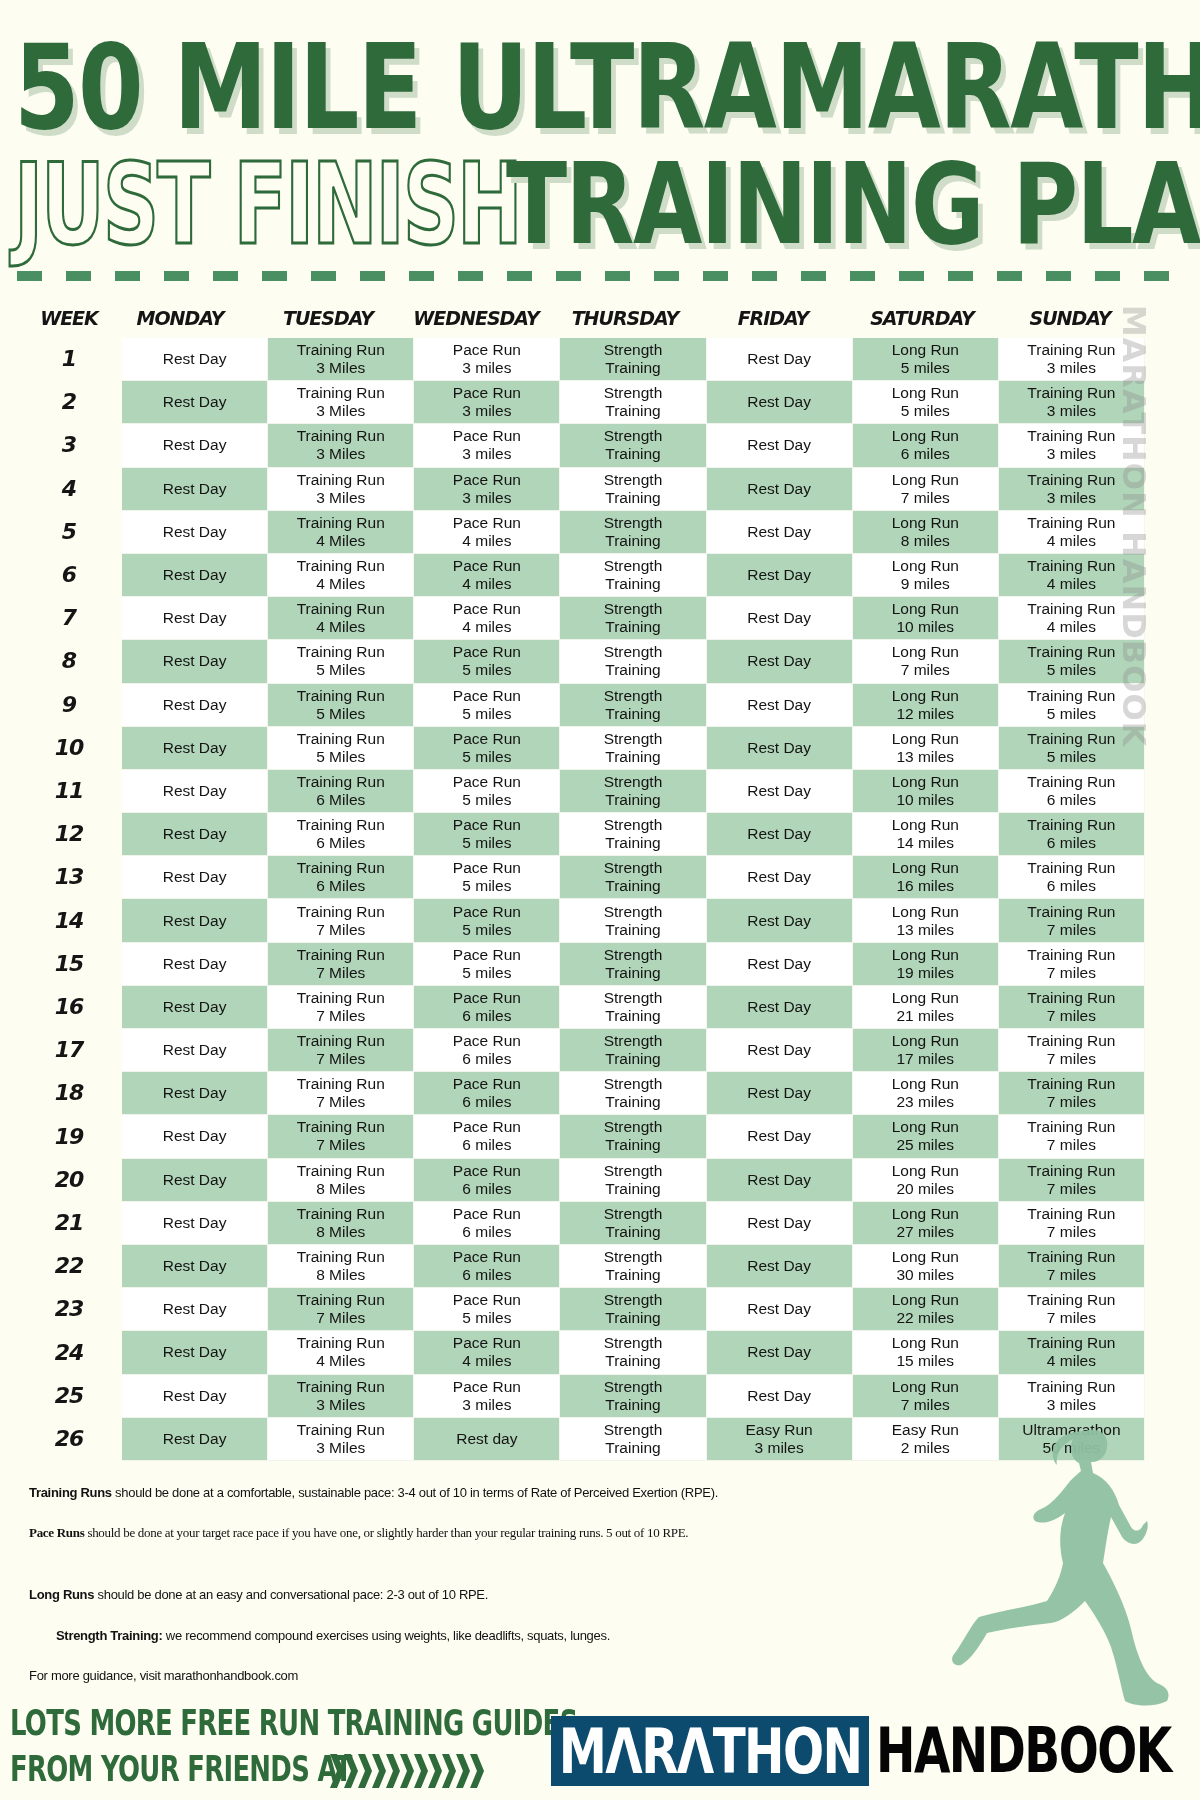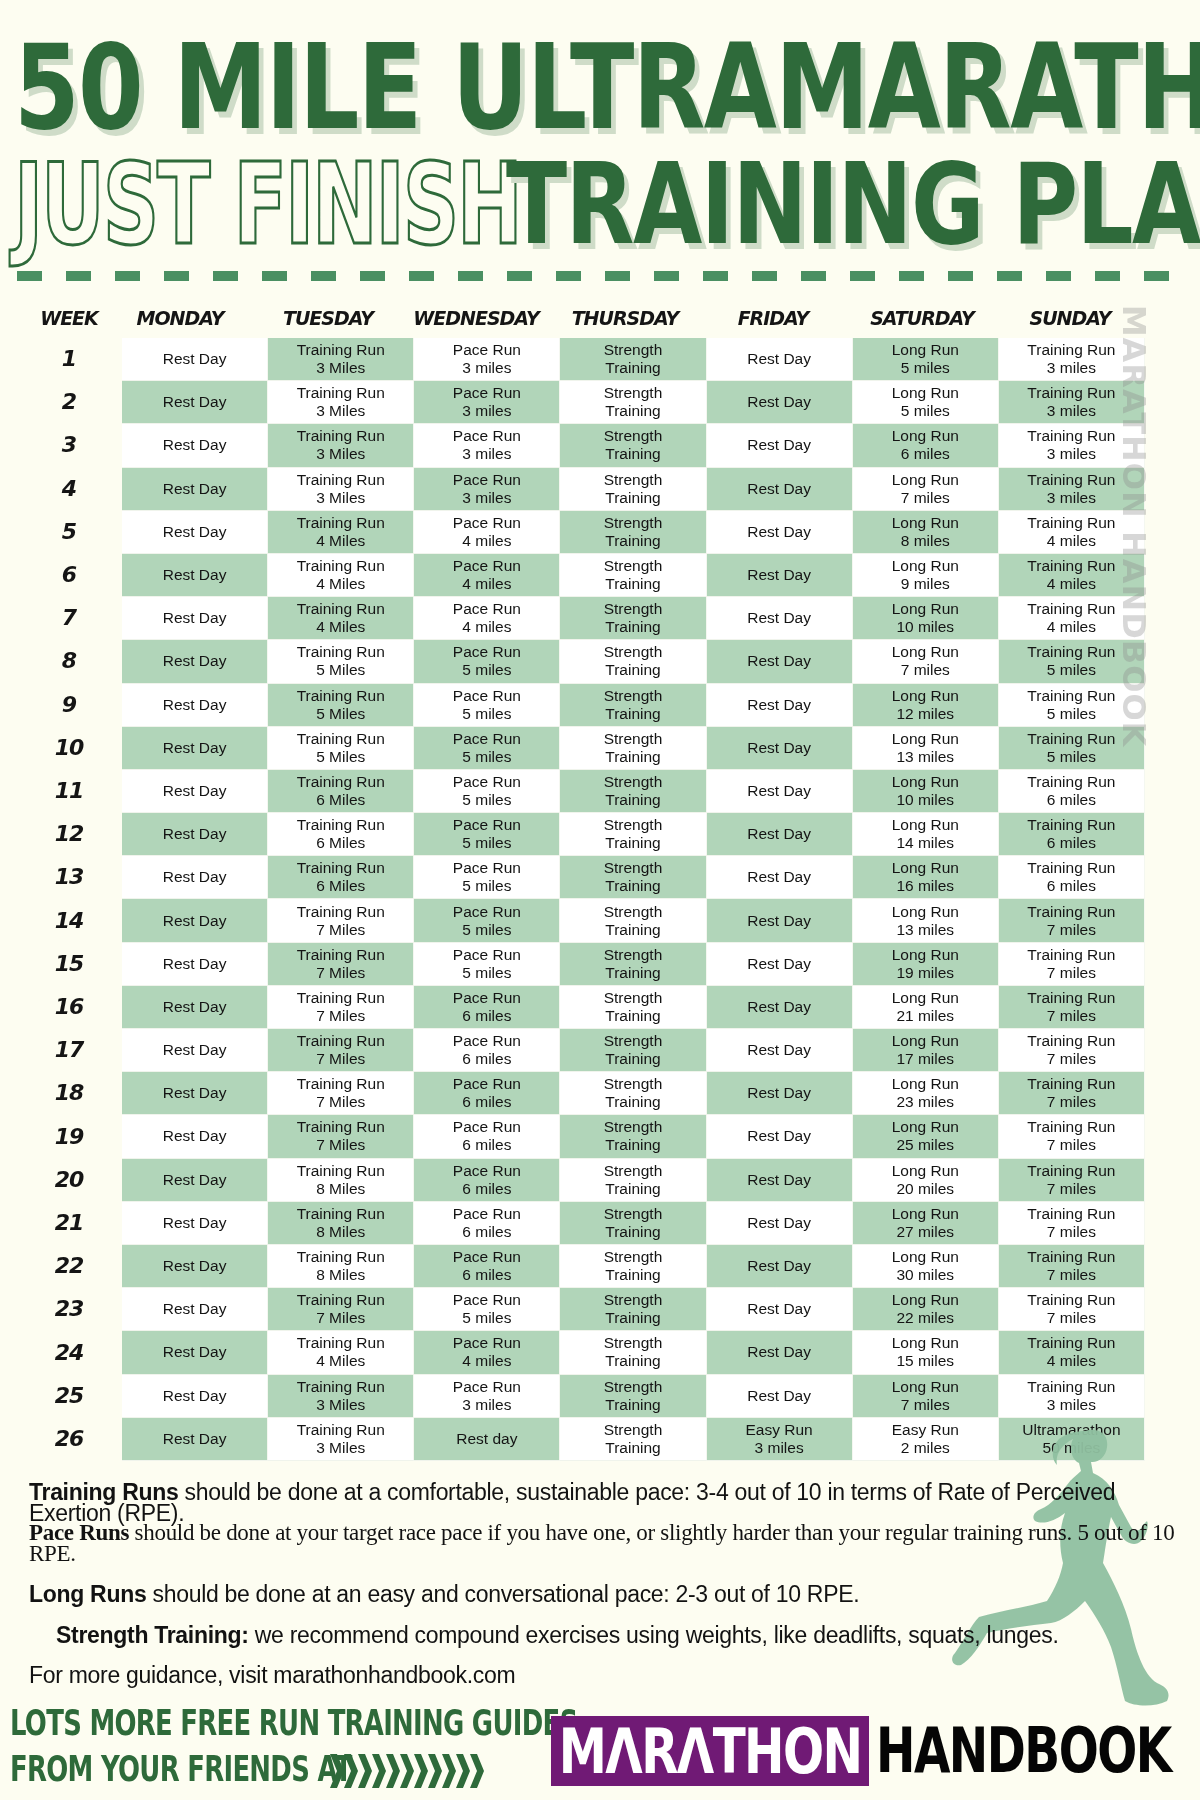--- a/index.html
+++ b/index.html
@@ -57,34 +57,34 @@
     display: block; transform: rotate(90deg); white-space: nowrap;
     font-family: "DejaVu Sans", sans-serif; font-weight: bold; font-size: 32px;
     color: rgba(140,140,140,0.35); letter-spacing: 1px;
   }
 
   .runner { position: absolute; left: 935px; top: 1425px; width: 240px; height: 300px; pointer-events: none; }
 
   .notes { position: absolute; left: 29px; top: 1482px; width: 1150px; }
   .note {
     position: absolute; left: 0; font-family: "Liberation Sans", sans-serif;
-    font-size: 23px; line-height: 21px; color: #121212; letter-spacing: -0.3px;
+    font-size: 13px; line-height: 21px; color: #121212; letter-spacing: -0.3px;
   }
   .note b { font-weight: bold; }
 
   .footer-text {
     position: absolute; left: 10px; font-family: "DejaVu Sans", sans-serif; font-weight: bold;
     color: #2e6a3a; font-size: 36px; white-space: nowrap; letter-spacing: -1px;
     transform: scaleX(0.72); transform-origin: left center;
   }
   .chevrons { position: absolute; left: 330px; top: 1754px; height: 34px; display: flex; }
   .chev { width: 14px; height: 34px; margin-right: 0px; }
 
   .logo-box {
-    position: absolute; left: 551px; top: 1716px; width: 318px; height: 70px; background: #701a75;
+    position: absolute; left: 551px; top: 1716px; width: 318px; height: 70px; background: #0c4a6e;
     display: flex; align-items: center; justify-content: center; overflow: hidden;
   }
   .logo-box span {
     font-family: "DejaVu Sans", sans-serif; font-weight: bold; font-size: 62px; color: #fff;
     letter-spacing: -2px; display: inline-block; transform: scaleX(0.78);
   }
   .logo-hand {
     position: absolute; left: 876px; top: 1716px; height: 70px; line-height: 70px;
     font-family: "DejaVu Sans", sans-serif; font-weight: bold; font-size: 62px; color: #050505;
     letter-spacing: -2px; transform: scaleX(0.76); transform-origin: left center; white-space: nowrap;

